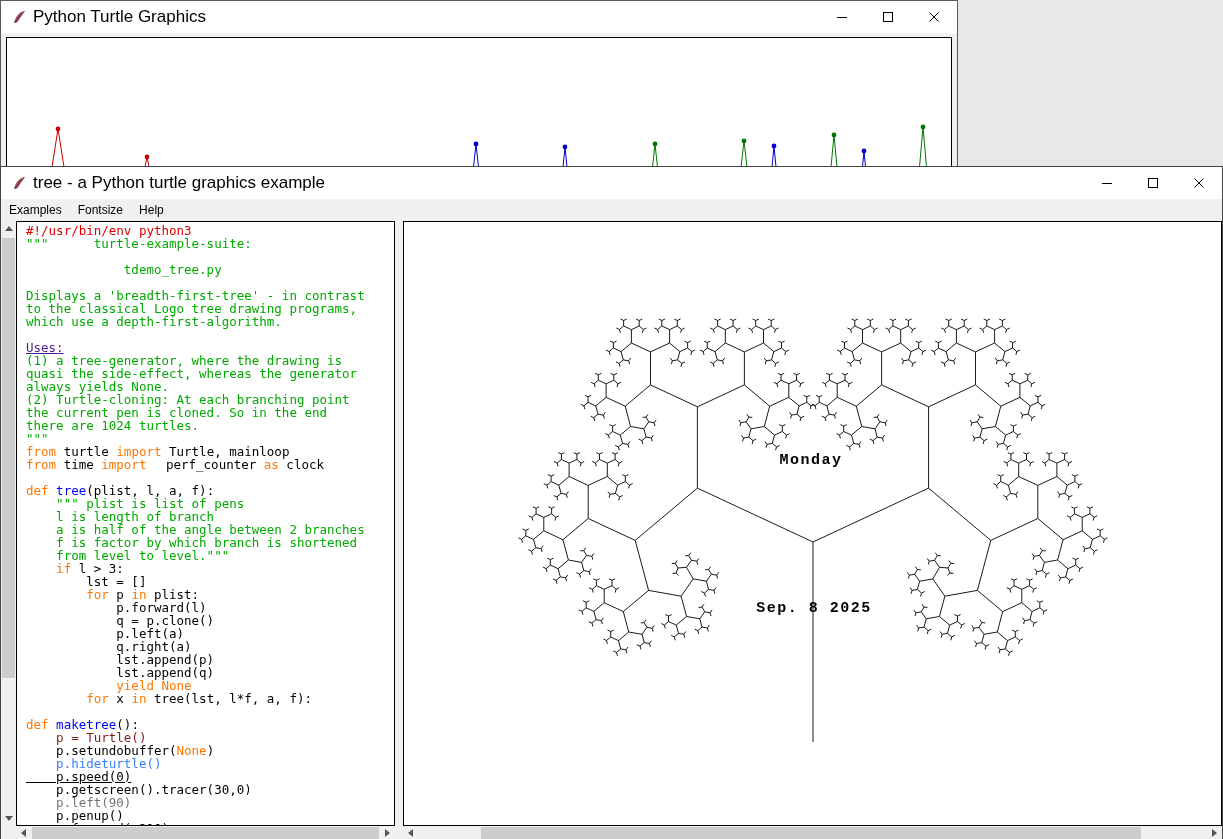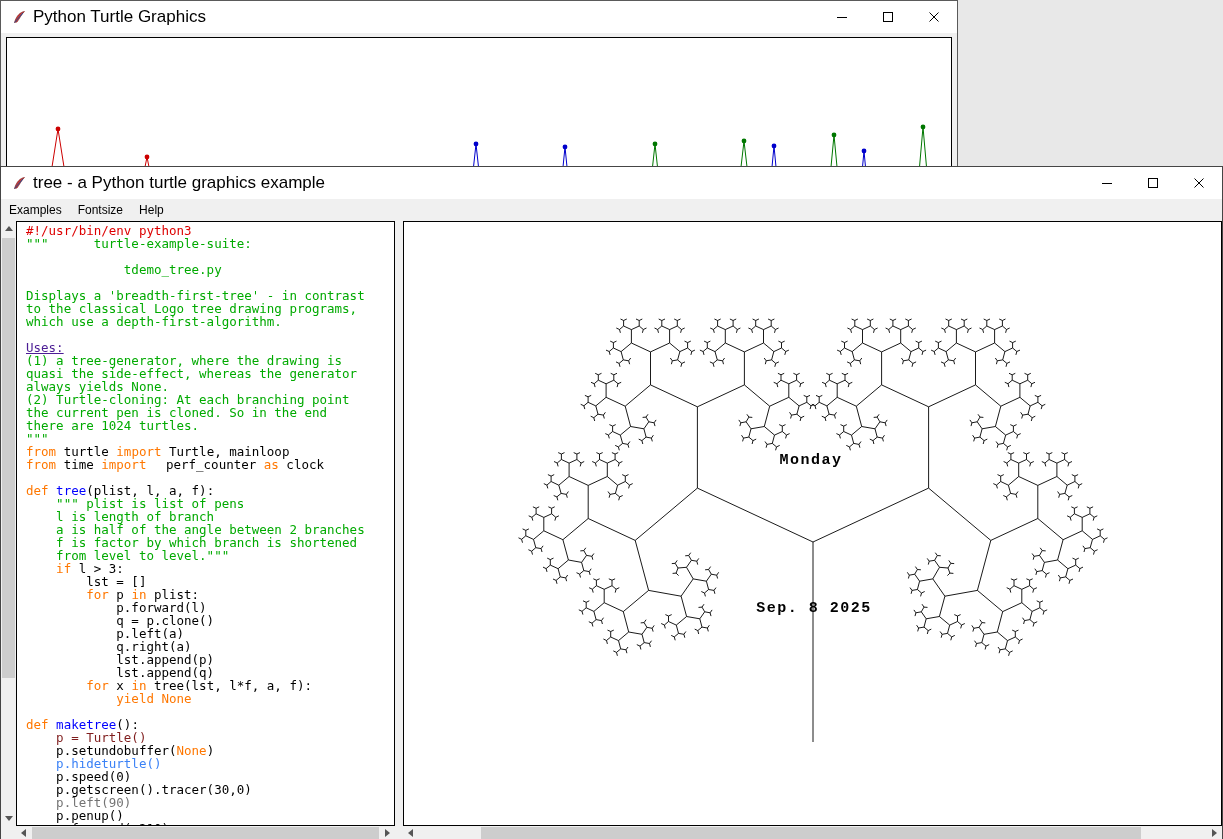--- a/index.html
+++ b/index.html
@@ -193,28 +193,28 @@
       <div class="code-line"><span style="color: rgb(0, 170, 0);">    from level to level."""</span></div>
       <div class="code-line"><span style="color: rgb(0, 0, 0);">    </span><span style="color: rgb(255, 119, 0);">if</span><span style="color: rgb(0, 0, 0);"> l &gt; 3:</span></div>
       <div class="code-line"><span style="color: rgb(0, 0, 0);">        lst = []</span></div>
       <div class="code-line"><span style="color: rgb(0, 0, 0);">        </span><span style="color: rgb(255, 119, 0);">for</span><span style="color: rgb(0, 0, 0);"> p </span><span style="color: rgb(255, 119, 0);">in</span><span style="color: rgb(0, 0, 0);"> plist:</span></div>
       <div class="code-line"><span style="color: rgb(0, 0, 0);">            p.forward(l)</span></div>
       <div class="code-line"><span style="color: rgb(0, 0, 0);">            q = p.clone()</span></div>
       <div class="code-line"><span style="color: rgb(0, 0, 0);">            p.left(a)</span></div>
       <div class="code-line"><span style="color: rgb(0, 0, 0);">            q.right(a)</span></div>
       <div class="code-line"><span style="color: rgb(0, 0, 0);">            lst.append(p)</span></div>
       <div class="code-line"><span style="color: rgb(0, 0, 0);">            lst.append(q)</span></div>
+      <div class="code-line"><span style="color: rgb(0, 0, 0);">            </span><span style="color: rgb(255, 119, 0);">yield</span><span style="color: rgb(0, 0, 0);"> </span><span style="color: rgb(255, 119, 0);">None</span></div>
       <div class="code-line"><span style="color: rgb(0, 0, 0);">        </span><span style="color: rgb(255, 119, 0);">for</span><span style="color: rgb(0, 0, 0);"> x </span><span style="color: rgb(255, 119, 0);">in</span><span style="color: rgb(0, 0, 0);"> tree(lst, l*f, a, f):</span></div>
-      <div class="code-line"><span style="color: rgb(0, 0, 0);">            </span><span style="color: rgb(255, 119, 0);">yield</span><span style="color: rgb(0, 0, 0);"> </span><span style="color: rgb(255, 119, 0);">None</span></div>
       <div class="code-line">&nbsp;</div>
       <div class="code-line"><span style="color: rgb(255, 119, 0);">def</span><span style="color: rgb(0, 0, 0);"> </span><span style="color: rgb(0, 0, 255);">maketree</span><span style="color: rgb(0, 0, 0);">():</span></div>
       <div class="code-line"><span style="color: #7f1d1d;">    p = Turtle()</span></div>
       <div class="code-line"><span style="color: rgb(0, 0, 0);">    p.setundobuffer(</span><span style="color: rgb(255, 119, 0);">None</span><span style="color: rgb(0, 0, 0);">)</span></div>
       <div class="code-line"><span style="color: #3b82f6;">    p.hideturtle()</span></div>
-      <div class="code-line"><span style="color: rgb(0, 0, 0);">    p.speed(0)</span></div>
+      <div class="code-line"><span style="color: rgb(0, 0, 0); text-decoration: underline;">    p.speed(0)</span></div>
       <div class="code-line"><span style="color: rgb(0, 0, 0);">    p.getscreen().tracer(30,0)</span></div>
       <div class="code-line"><span style="color: #737373; text-align: center;">    p.left(90)</span></div>
       <div class="code-line"><span style="color: rgb(0, 0, 0);">    p.penup()</span></div>
       <div class="code-line"><span style="color: rgb(0, 0, 0);">    p.forward(-210)</span></div>
     </div>
 
   <div id="sash"></div>
 
   <div id="canvas-pane">
     <svg id="tree-svg" width="817" height="603">

